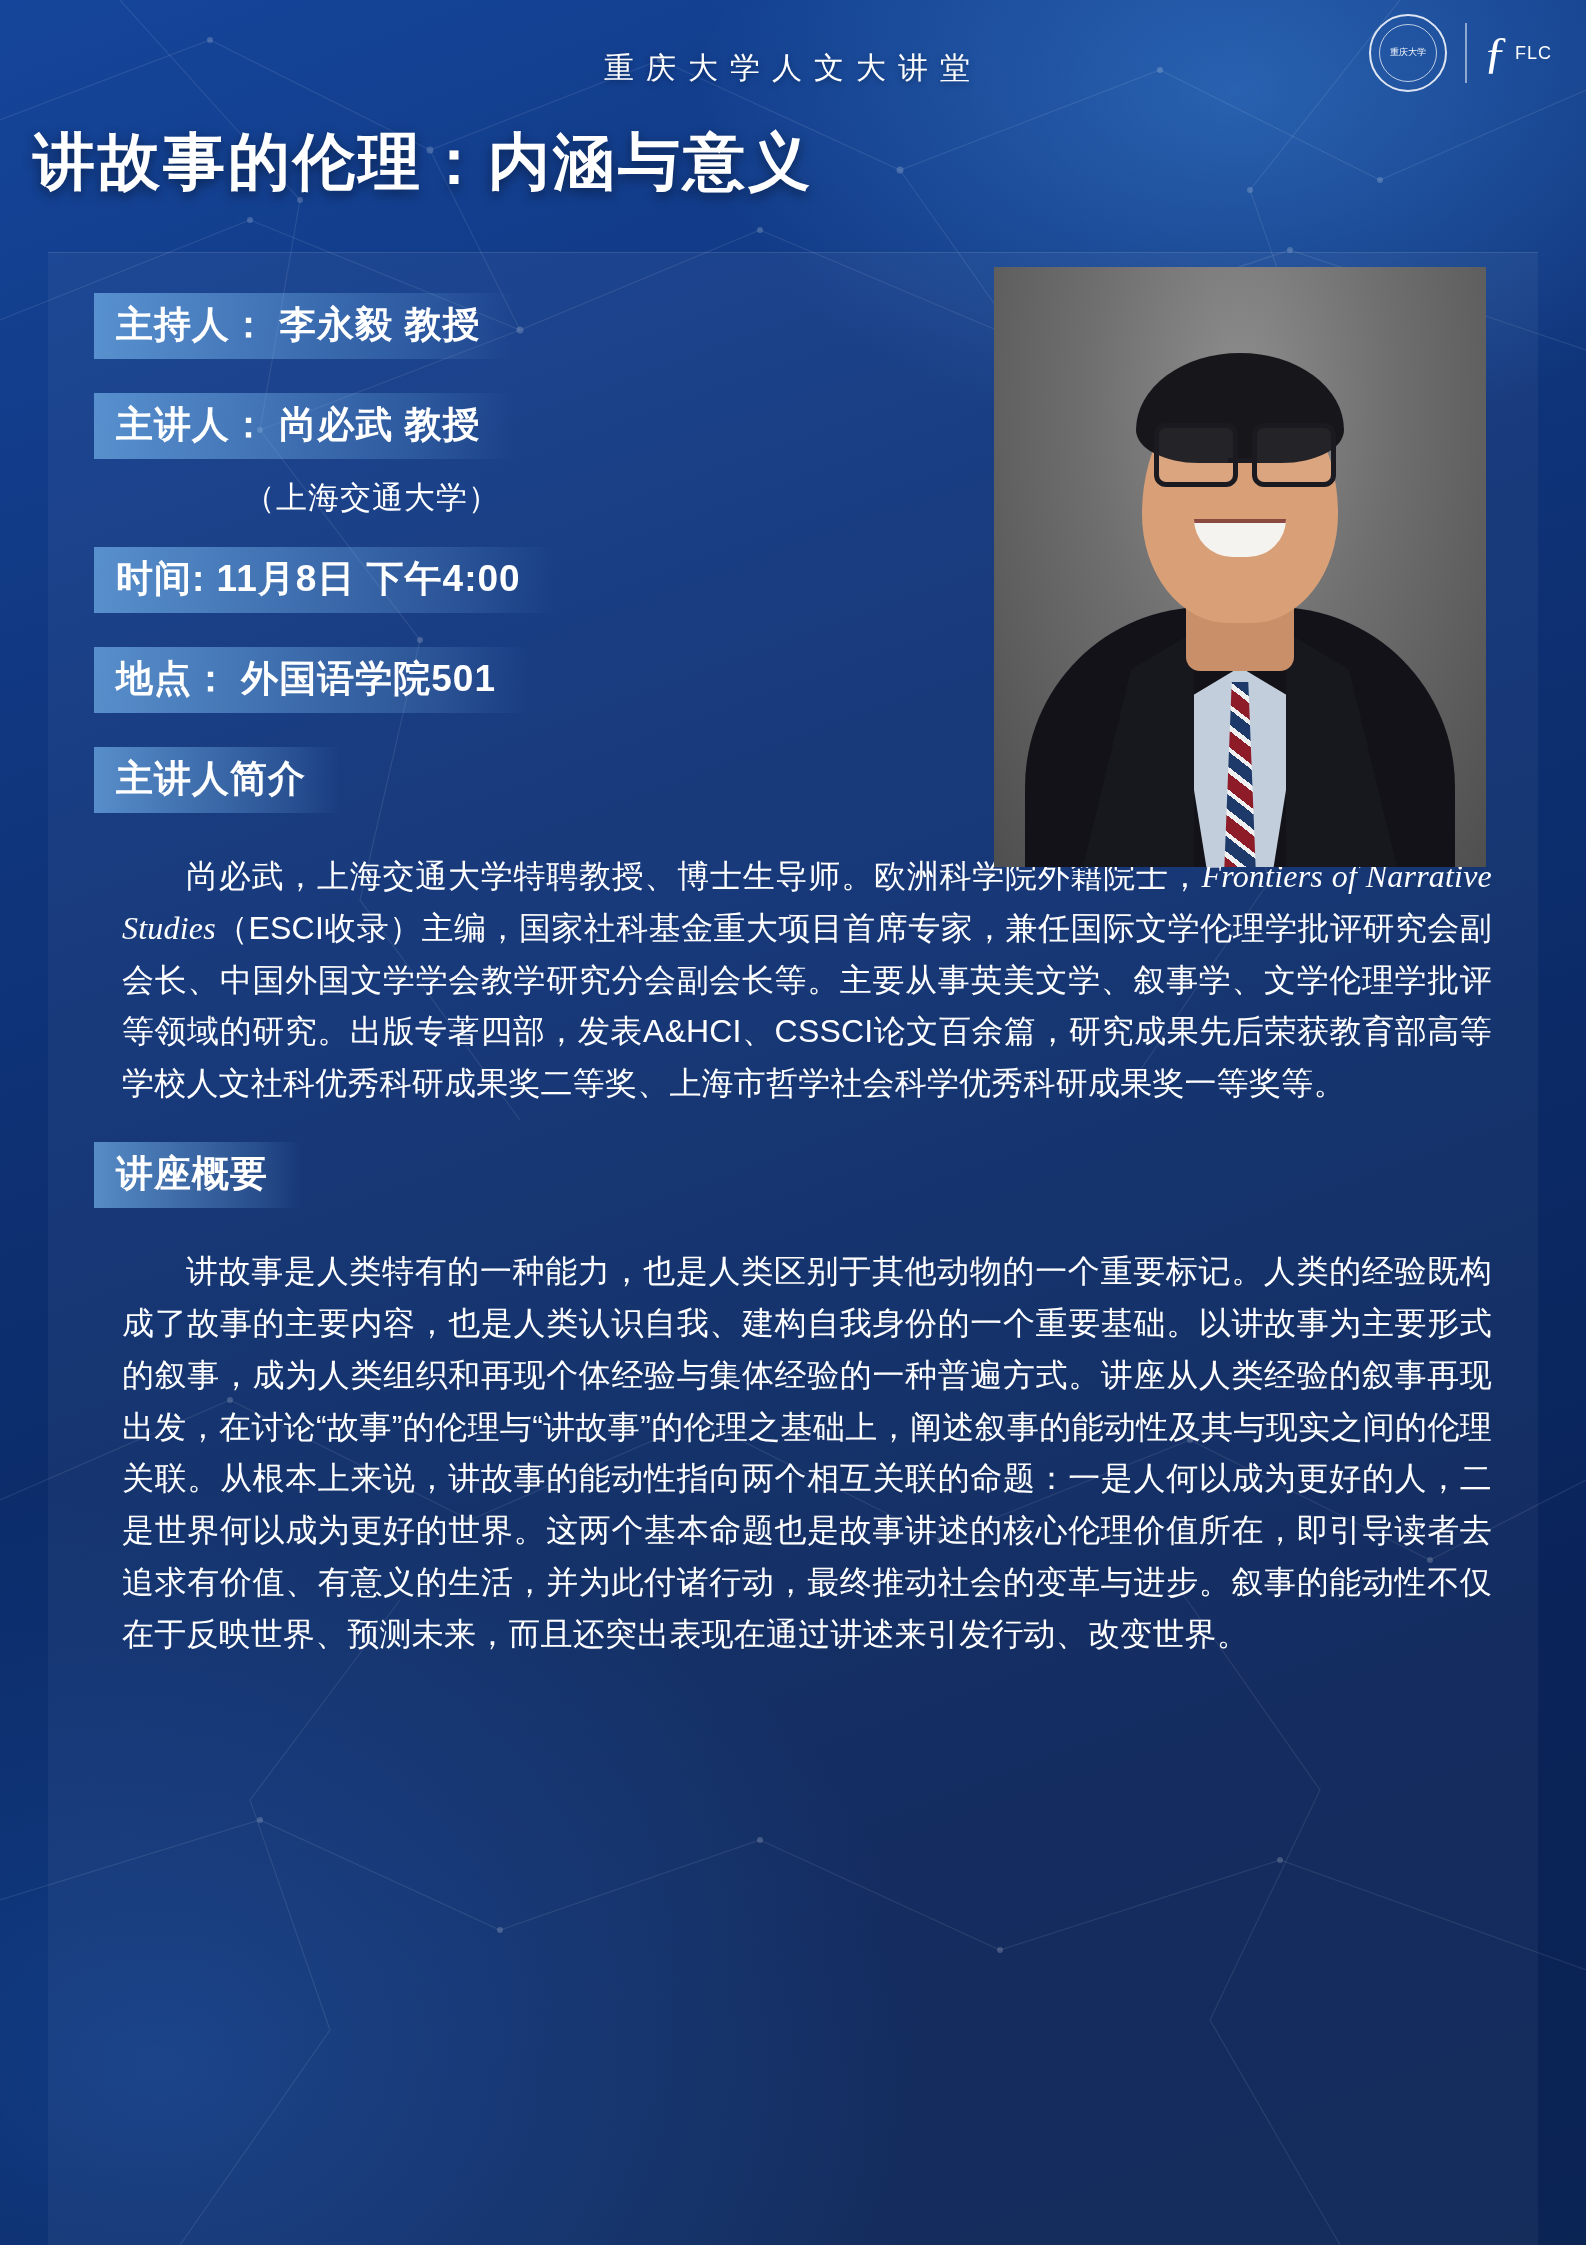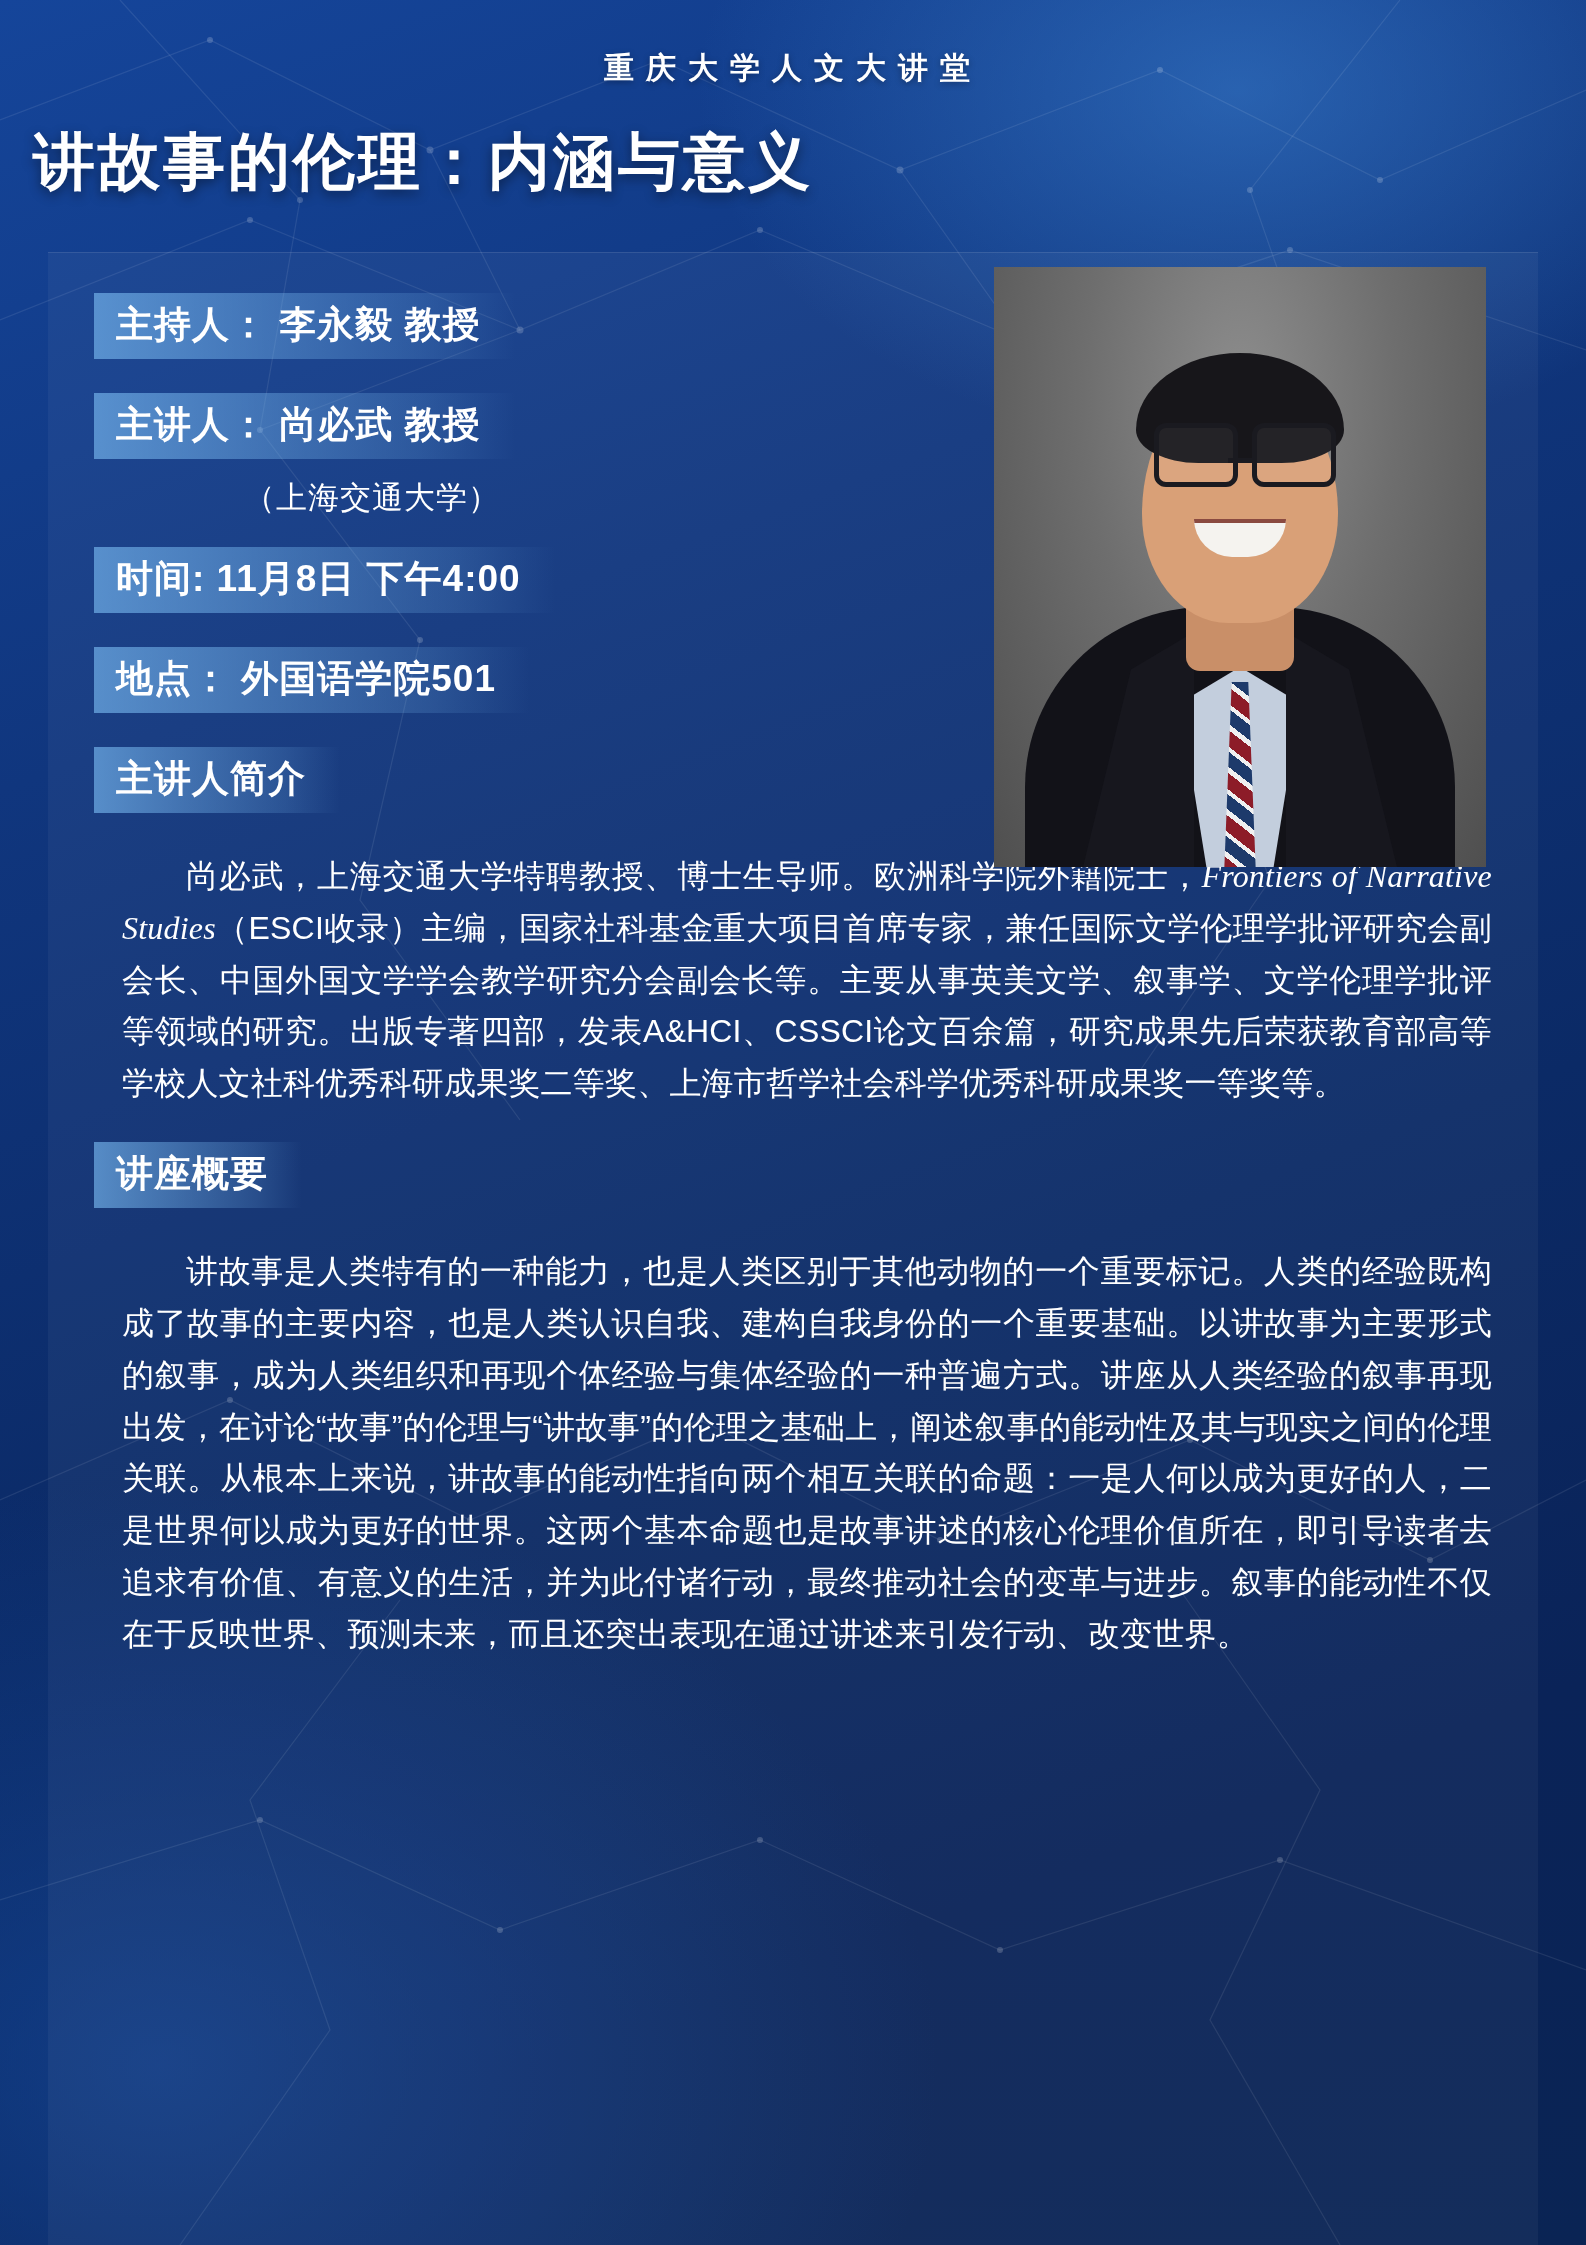--- a/index.html
+++ b/index.html
@@ -80,21 +80,21 @@
     font-family: "Liberation Sans", sans-serif;
   }
   .series {
     position: absolute;
     top: 48px;
     left: 0; right: 0;
     text-align: center;
     color: #ffffff;
     font-size: 30px;
     letter-spacing: 12px;
-    font-weight: bold;
+    font-weight: normal;
     font-family: "DejaVu Serif", "Liberation Serif", serif;
     text-shadow: 0 2px 6px rgba(0,0,0,0.35);
   }
   .main-title {
     position: absolute;
     top: 120px;
     left: 0; right: 0;
     text-align: left;
     color: #ffffff;
     font-size: 62px;
@@ -301,20 +301,30 @@
         <circle cx="1430" cy="1560" r="3"></circle>
       <circle cx="260" cy="1820" r="3"></circle>
         <circle cx="500" cy="1930" r="3"></circle>
       <circle cx="760" cy="1840" r="3"></circle>
         <circle cx="1000" cy="1950" r="3"></circle>
       <circle cx="1280" cy="1860" r="3"></circle>
     </g>
   </svg>
 
   <div class="header">
+    <div class="logos">
+      <div class="logo-seal">
+        <div class="inner">重庆大学</div>
+      </div>
+      <div class="logo-sep"></div>
+      <div class="logo-flc">
+        <span class="mark">ƒ</span>
+        <span class="flc-text">FLC</span>
+      </div>
+    </div>
     <div class="series">重庆大学人文大讲堂</div>
     <div class="main-title">讲故事的伦理：内涵与意义</div>
   </div>
 
   <div class="panel">
 
     <div class="speaker-photo">
       <div class="fig-suit"></div>
       <div class="fig-shirt"></div>
       <div class="fig-tie"></div>

